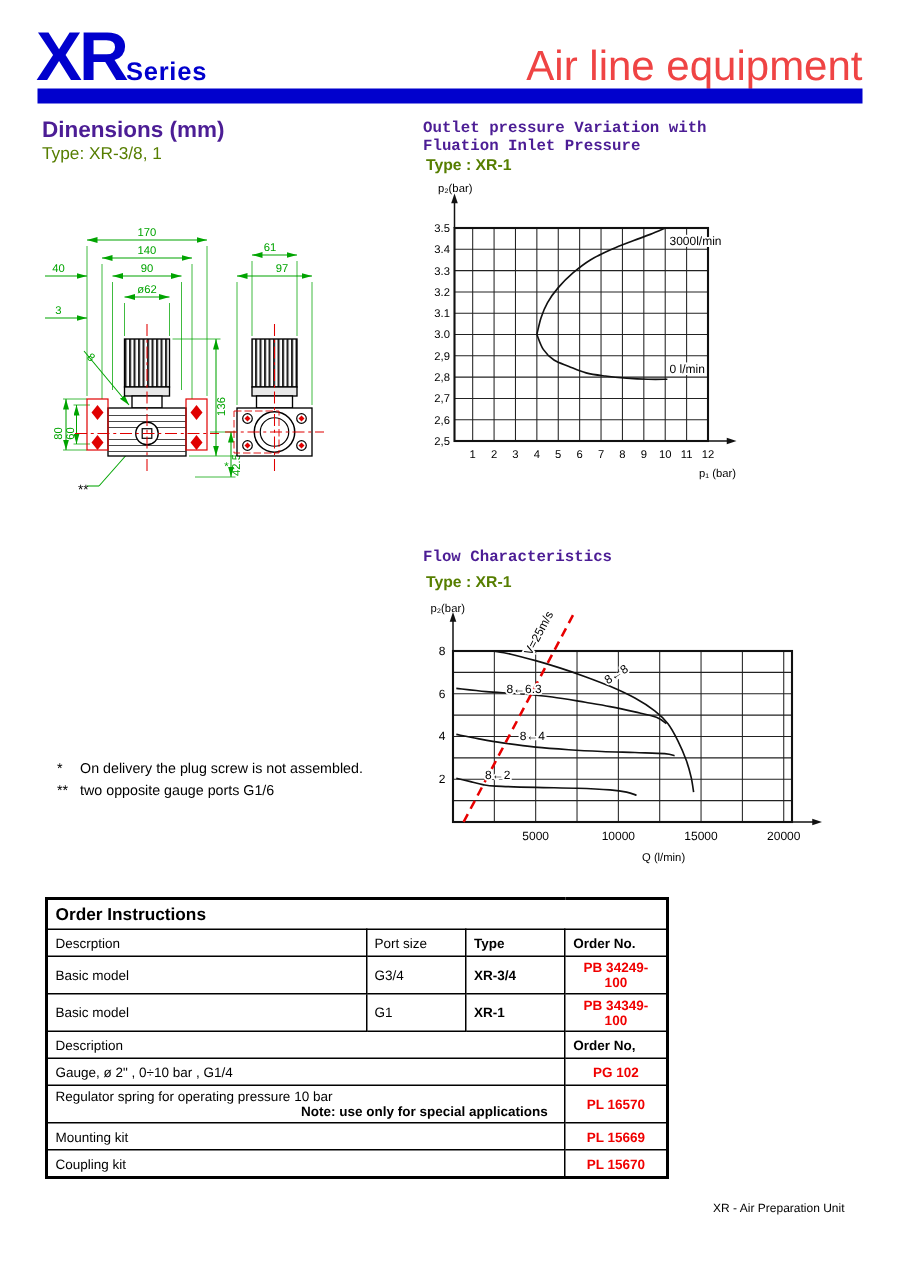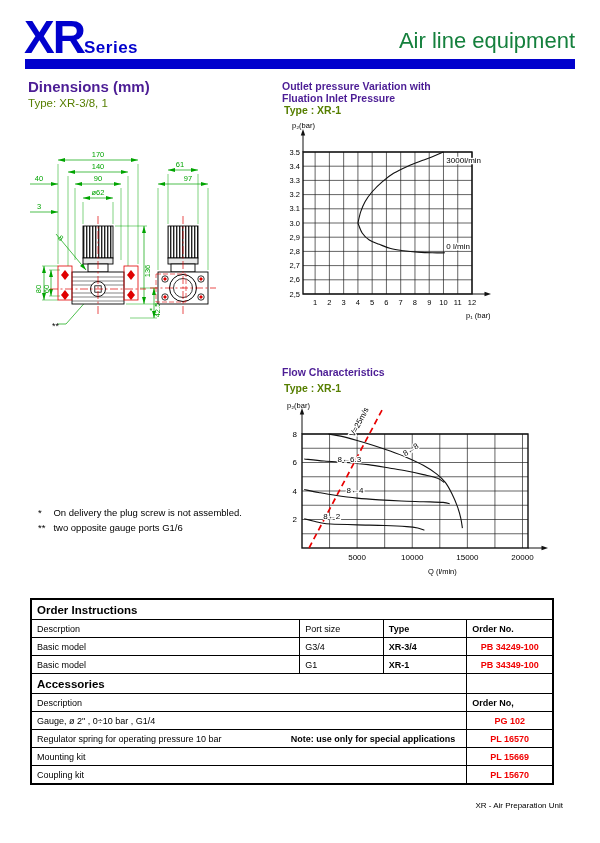--- a/index.html
+++ b/index.html
@@ -2,37 +2,37 @@
 <html><head>
 <meta charset="utf-8">
 <style>
   html,body{margin:0;padding:0;background:#fff;}
   .page{position:relative;width:600px;height:843px;background:#fff;overflow:hidden;
         font-family:"Liberation Sans",sans-serif;color:#000;}
   .abs{position:absolute;}
   
   .logo-xr{left:24px;top:10px;font-size:46px;font-weight:bold;color:#0101cd;letter-spacing:-2px;}
   .logo-series{left:84px;top:38px;font-size:17px;font-weight:bold;color:#0101cd;letter-spacing:.5px;}
-  .hdr-title{right:25px;top:28px;font-size:22px;color:#15803d;}
+  .hdr-title{right:25px;top:28px;font-size:28px;color:#ef4444;}
   .hdr-rule{left:25px;top:59px;width:550px;height:10px;background:#0101cd;}
   
   .h-green{color:#4c1d95;font-weight:bold;}
   .dim-head{left:28px;top:78px;font-size:15px;}
   .dim-type{left:28px;top:97px;font-size:11.5px;color:#567e00;}
-  .c-title{font-size:10.5px;line-height:12px;}
+  .c-title{font-size:10.5px;line-height:12px;font-family:Liberation Mono, monospace;}
   .c1-title{left:282px;top:80px;}
   .c1-type{left:284px;top:104px;font-size:10.5px;color:#567e00;font-weight:bold;}
   .c2-title{left:282px;top:366px;}
   .c2-type{left:284px;top:382px;font-size:10.5px;color:#567e00;font-weight:bold;}
   svg text{font-family:"Liberation Sans",sans-serif;}
   
   .fnotes{left:36px;top:504px;font-size:9.5px;line-height:13px;}
   .fnotes td{vertical-align:top;padding:0 6px 0 0;}
   
-  .ord{left:30px;top:598px;width:524px;border-collapse:collapse;font-size:9px;}
+  .ord{left:30px;top:598px;width:416px;border-collapse:collapse;font-size:9px;}
   .ord td,.ord th{border:1px solid #000;padding:2px 5px;height:13px;text-align:left;font-weight:normal;}
   .ord .ttl{font-size:11.5px;font-weight:bold;padding:3px 5px;}
   .ord .b{font-weight:bold;}
   .ord .c{}
   .ord .red{color:#f00000;font-weight:bold;text-align:center;}
   .ord{border:2px solid #000;}
   .ord .note{float:right;font-weight:bold;padding-right:6px;}
   .footer{right:37px;top:801px;font-size:8px;}
 </style>
 </head>
@@ -338,24 +338,20 @@
       <td class="c b">XR-3/4</td>
       <td class="red">PB 34249-100</td>
     </tr>
     <tr>
       <td>Basic model</td>
       <td class="c">G1</td>
       <td class="c b">XR-1</td>
       <td class="red">PB 34349-100</td>
     </tr>
     <tr>
-      <th class="ttl" colspan="3">Accessories</th>
-      <td></td>
-    </tr>
-    <tr>
       <td colspan="3">Description</td>
       <td class="c b">Order No,</td>
     </tr>
     <tr>
       <td colspan="3">Gauge, ø 2" , 0÷10 bar , G1/4</td>
       <td class="red">PG 102</td>
     </tr>
     <tr>
       <td colspan="3">
         <span>Regulator spring for operating pressure 10 bar</span>

